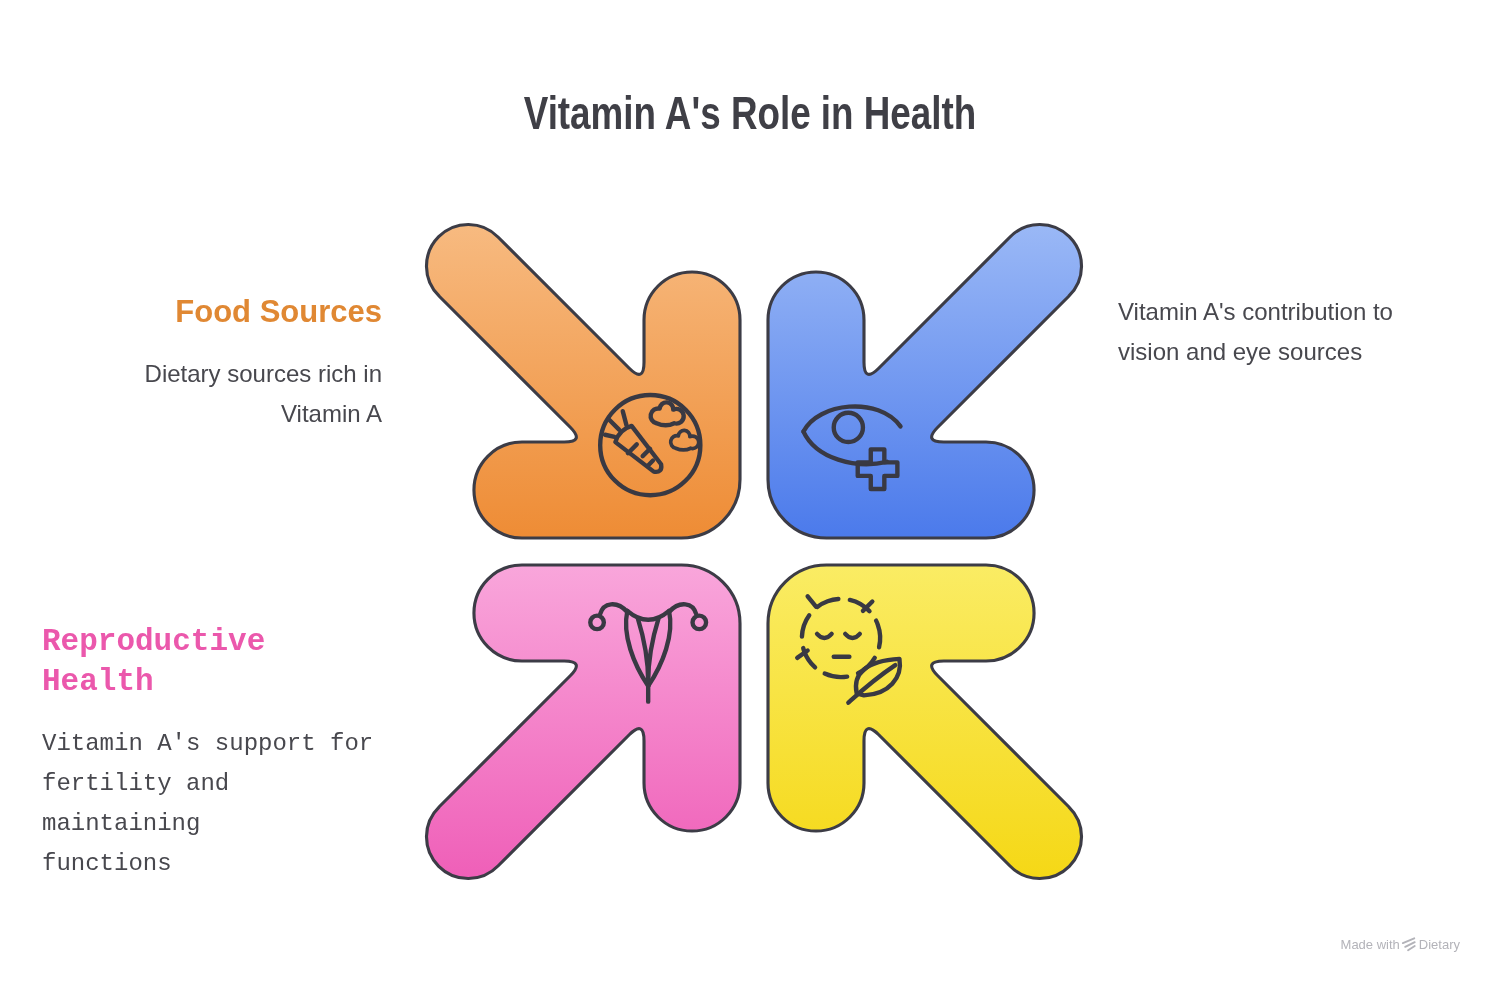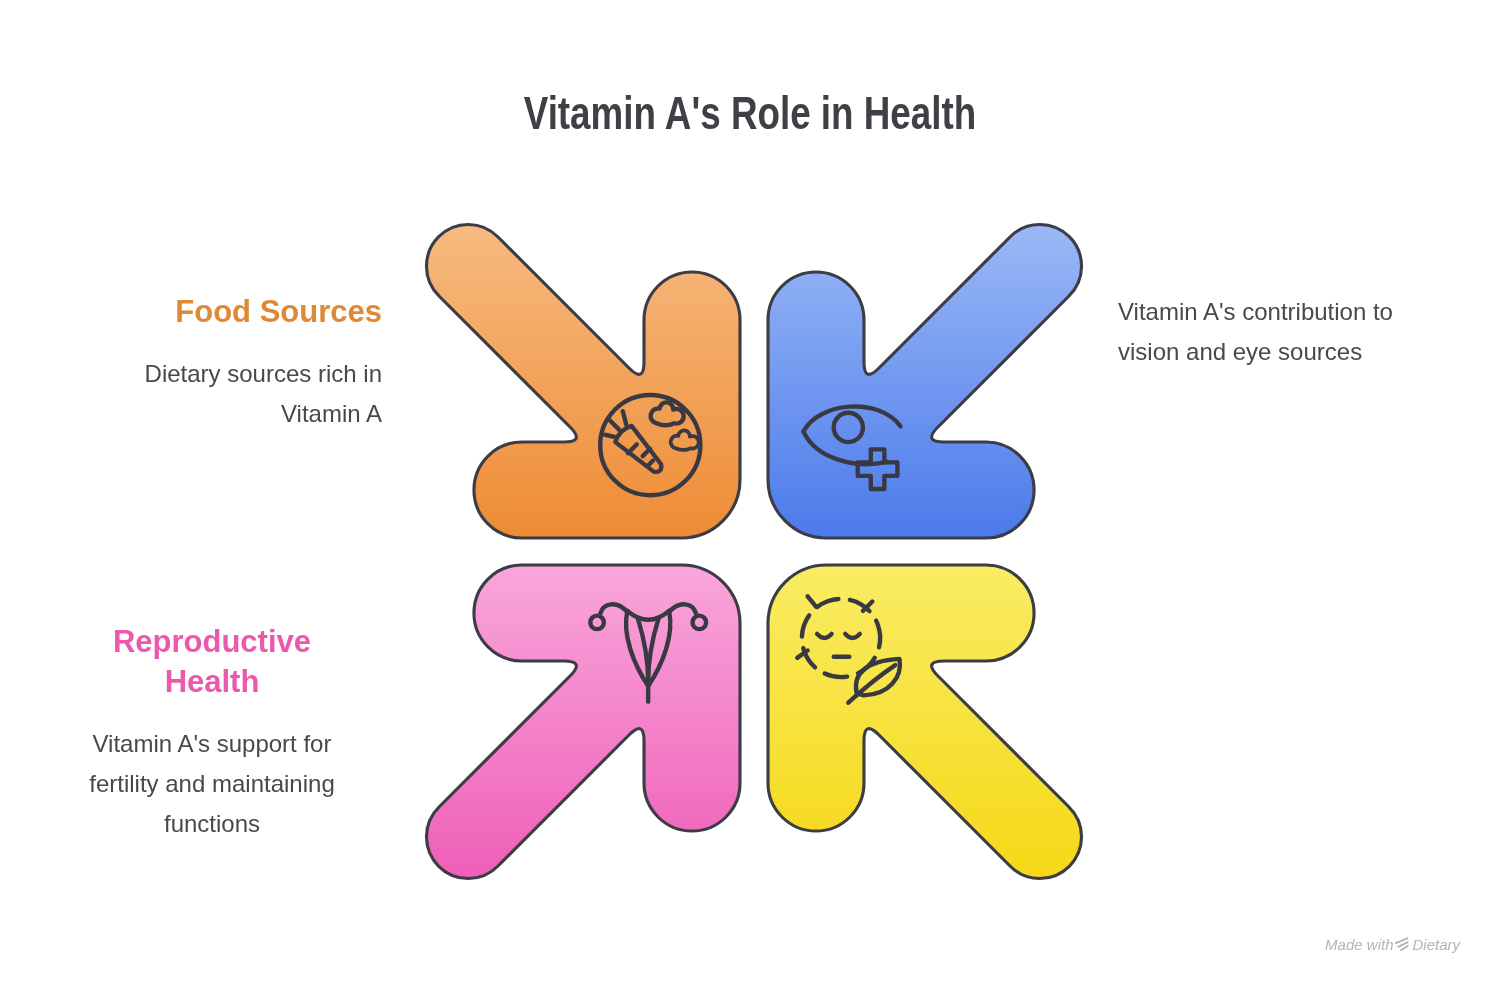--- a/index.html
+++ b/index.html
@@ -11,37 +11,37 @@
   .title{
     position:absolute;left:0;right:0;top:86px;margin:0;text-align:center;
     font-size:46px;font-weight:700;color:#3F3F46;transform:scaleX(0.8);
     white-space:pre-line;
   }
   .label{position:absolute;}
   .label h2{margin:0 0 22px 0;font-size:31px;line-height:40px;font-weight:700;white-space:pre-line;}
   .label p{margin:0;font-size:24px;line-height:40px;color:#48484E;white-space:pre-line;}
   .q-food{right:1118px;top:292px;width:330px;text-align:right;}
   .q-eye{left:1118px;top:292px;width:360px;text-align:left;}
-  .q-repro{right:1118px;top:622px;width:340px;text-align:center;}
+  .q-repro{right:1118px;top:622px;width:340px;text-align:left;font-family:Liberation Mono, monospace;}
   .q-skin{left:1118px;top:656px;width:360px;text-align:left;}
   .q-food h2{color:#E08833;}
   .q-eye h2{color:#4279E8;}
   .q-repro h2{color:#EB58AC;}
   .q-skin h2{color:#E4C61C;}
   svg{overflow:visible;}
   .arrow{position:absolute;width:313px;height:313px;}
   #arrow-tl{left:427px;top:225px;}
   #arrow-tr{left:768px;top:225px;}
   #arrow-bl{left:427px;top:565px;}
   #arrow-br{left:768px;top:565px;}
   .arrow-shape{stroke:#3C3C46;stroke-width:3;stroke-linejoin:round;}
   .icon{fill:none;stroke:#393943;stroke-width:4.2;stroke-linecap:round;stroke-linejoin:round;}
   .watermark{
     position:absolute;right:40px;top:935px;display:flex;align-items:center;
-    color:#B3B3B9;font-size:15px;font-style:italic;
+    color:#B3B3B9;font-size:13px;
   }
 </style>
 </head>
 <body>
 
 <div class="canvas">
 
   <h1 class="title">Vitamin A's Role in Health</h1>
 
   <div class="label q-food">

